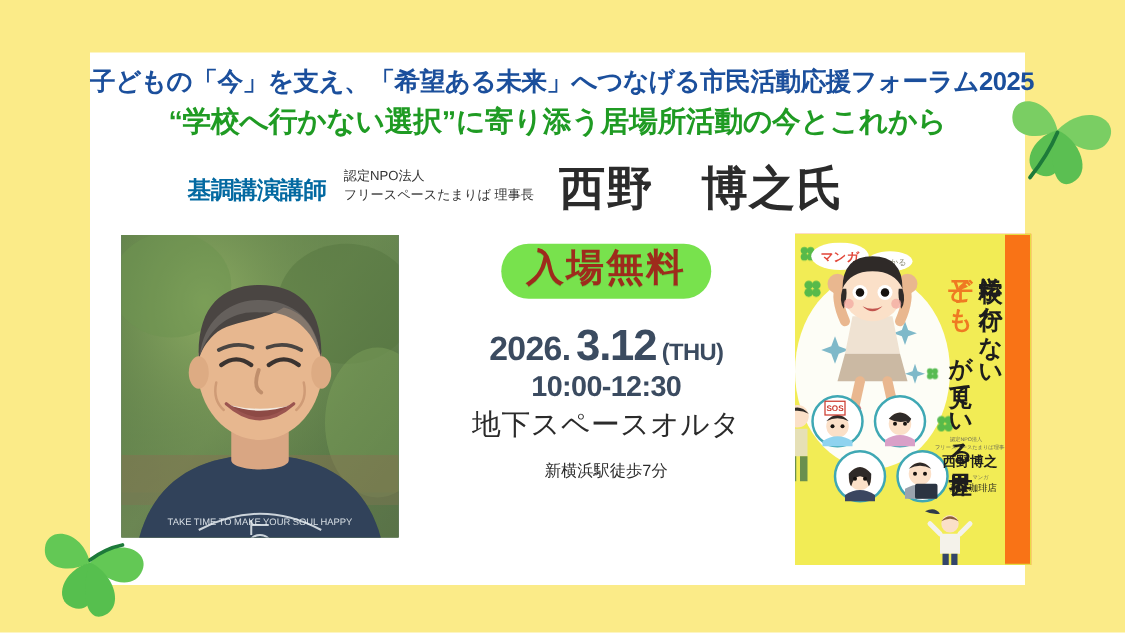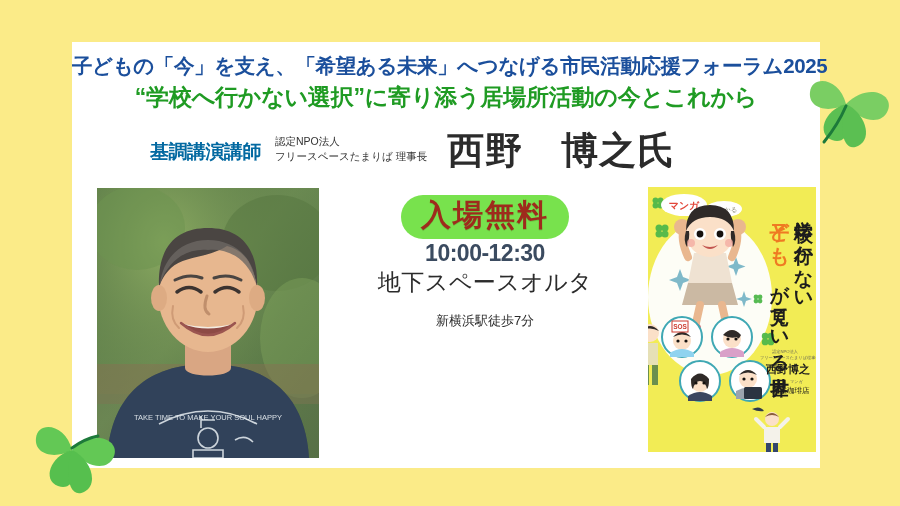--- a/index.html
+++ b/index.html
@@ -47,21 +47,21 @@
     color:#333;font-size:10.5px;line-height:1.45;white-space:nowrap;
     padding-bottom:5px;
   }
   .speaker-name{
     color:#2b2b2b;font-size:37px;font-weight:bold;letter-spacing:1px;
     white-space:nowrap;margin-left:6px;line-height:1;
   }
 
   
   .photo{
-    position:absolute;left:97px;top:188px;width:222px;height:270px;
+    position:absolute;left:97px;top:188px;width:222px;height:242px;
     overflow:hidden;background:#3d5a3a;
   }
   .photo svg{display:block;}
 
   
   .center-col{position:absolute;left:340px;top:195px;width:290px;text-align:center;}
   .badge{
     display:inline-block;background:#78e24d;color:#9e2b1c;
     font-weight:bold;font-size:30px;letter-spacing:2px;
     padding:3px 20px 6px;border-radius:22px;line-height:1.15;
@@ -80,22 +80,22 @@
   }
   .venue1,.venue2{
     color:#2b2b2b;font-size:23px;letter-spacing:0.5px;white-space:nowrap;
     line-height:1.32;
   }
   .venue1{margin-top:7px;}
   .venue-note{color:#2b2b2b;font-size:13px;letter-spacing:0;margin-top:14px;}
 
   
   .book{
-    position:absolute;left:636px;top:187px;width:168px;height:265px;
-    background:#f97316;overflow:hidden;box-shadow:0 0 0 1px #e4dd45 inset;margin-left:12px;
+    position:absolute;left:636px;top:187px;width:189px;height:265px;
+    background:#f97316;overflow:hidden;box-shadow:0 0 0 1px #e4dd45 inset;
   }
   .book svg{display:block;}
 </style>
 </head>
 <body>
 
 <div class="poster">
 
   <div class="card"></div>
 
@@ -174,20 +174,25 @@
           <path d="M138 252 q10 -6 18 2"></path>
         </g>
         <text x="111" y="232" font-family="Liberation Sans, sans-serif" font-size="7.5" fill="#e8eef2" text-anchor="middle" opacity="0.9">TAKE TIME TO MAKE YOUR SOUL HAPPY</text>
       </g>
     </svg>
   </div>
 
   <div class="center-col">
     <div class="badge">入場無料</div>
 
+    <div class="date-line">
+      <span class="date-year">2026.</span>
+      <span class="date-day">3.12</span>
+      <span class="date-dow">(THU)</span>
+    </div>
 
     <div class="time-line">10:00-12:30</div>
 
     <div class="venue2">地下スペースオルタ</div>
     <div class="venue-note">新横浜駅徒歩7分</div>
   </div>
 
   <div class="book">
     <svg width="168" height="265" viewBox="0 0 168 265">
       <rect width="168" height="265" fill="#f2ec55"></rect>

